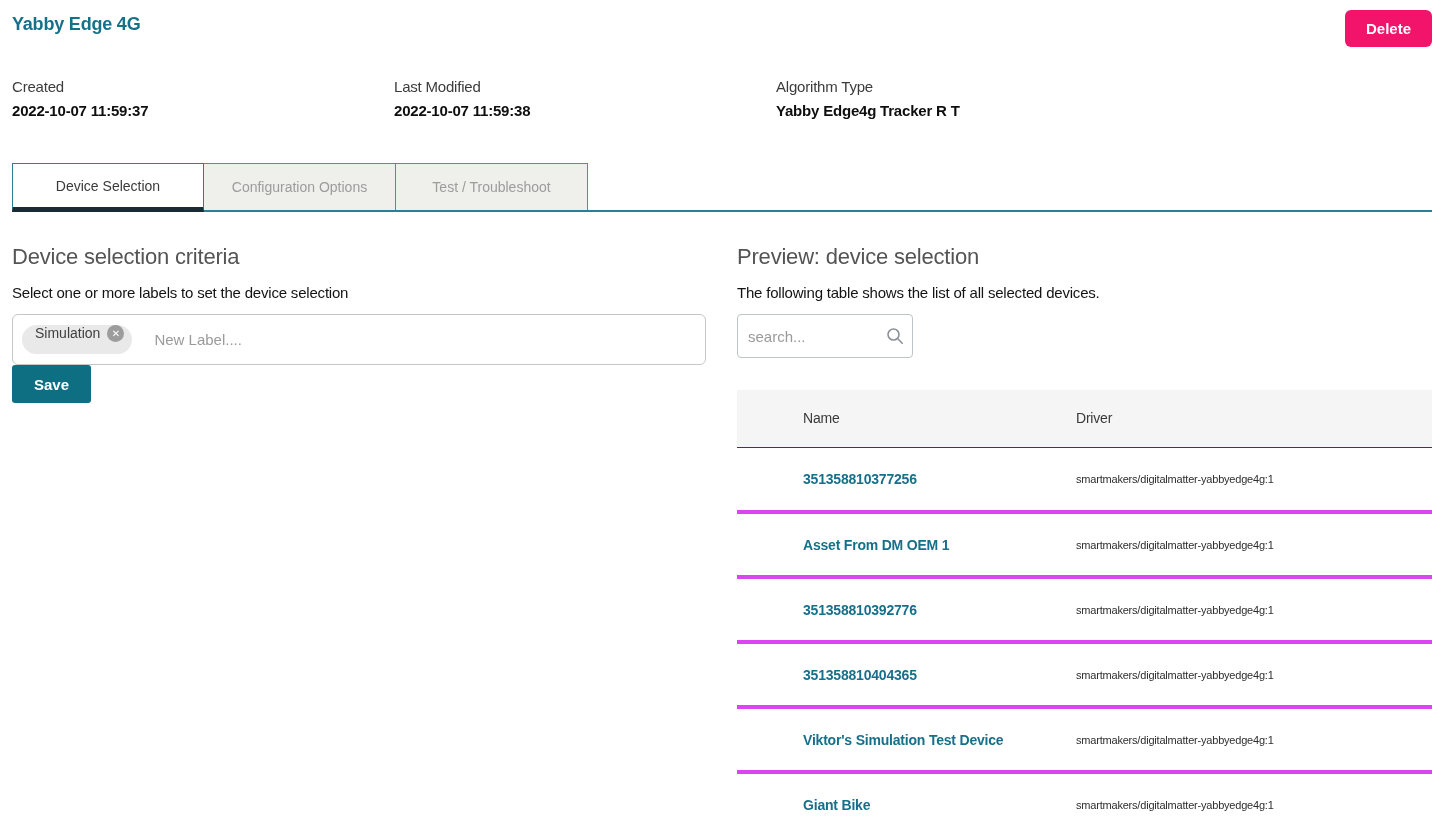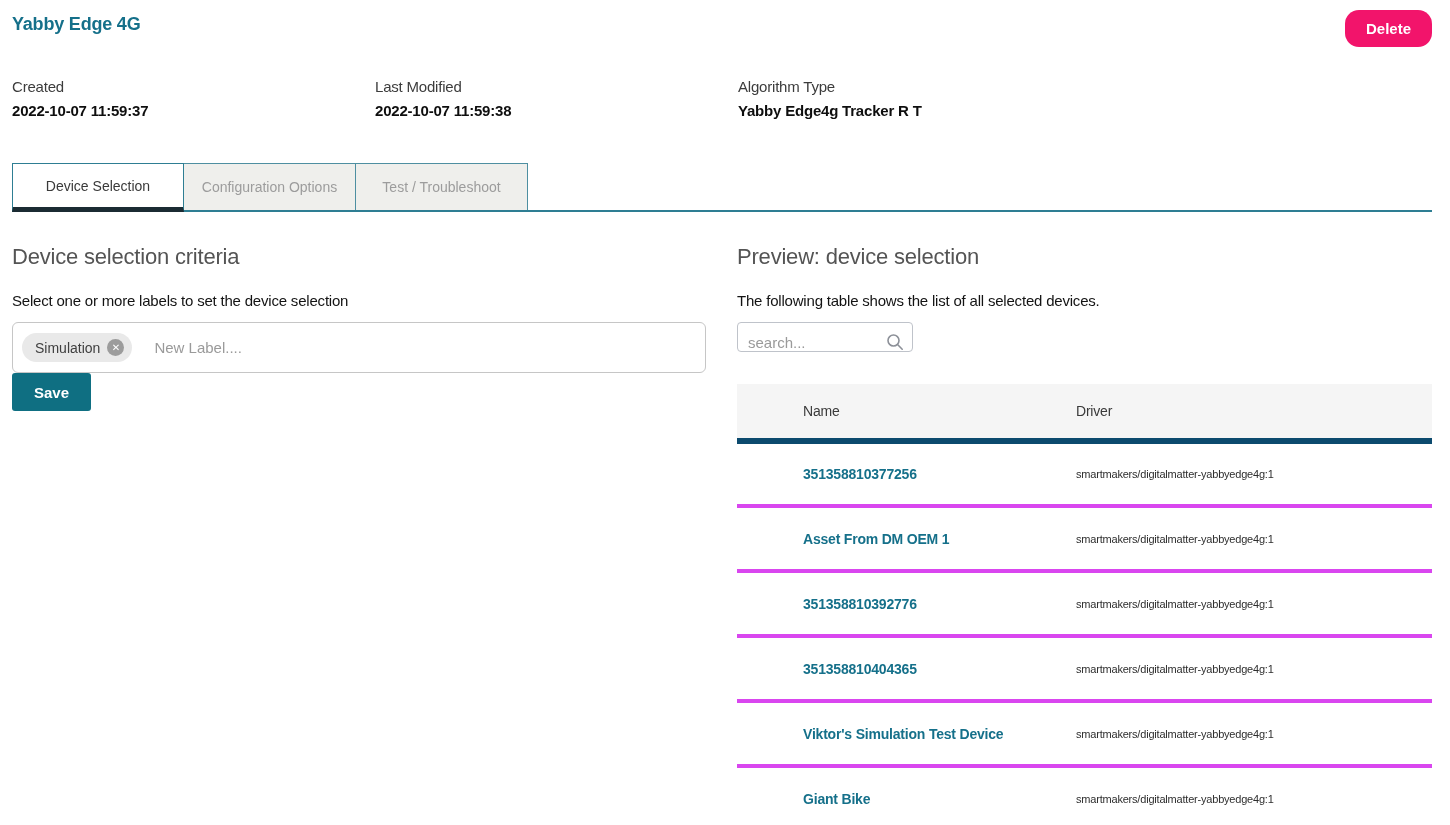--- a/index.html
+++ b/index.html
@@ -15,38 +15,38 @@
   .header {
     display: flex; justify-content: space-between; align-items: flex-start;
     padding-top: 10px;
     gap: 28px;
   }
   .page-title {
     font-size: 18px; font-weight: 700; color: #15708A;
     letter-spacing: -0.2px; padding-top: 4px;
   }
   .delete-btn {
-    background: #F2146B; color: #ffffff; border: none; border-radius: 14px;
+    background: #F2146B; color: #ffffff; border: none; border-radius: 6px;
     height: 37px; padding: 8px 21px; font-size: 15px; font-weight: 700;
     font-family: "Liberation Sans", sans-serif; cursor: pointer;
   }
 
   
-  .meta { display: flex; margin-top: 31px; }
+  .meta { display: flex; margin-top: 31px; gap: 19px; }
   .meta-block { width: 363px; }
   .meta-label { font-size: 15px; color: #3C3C3C; letter-spacing: -0.2px; }
   .meta-value { font-size: 15px; font-weight: 700; color: #0E0E0E; margin-top: 7px; letter-spacing: -0.2px; }
 
   
   .tabbar {
     display: flex; align-items: flex-end; margin-top: 44px;
     border-bottom: 2px solid #2E7E93;
   }
   .tab {
-    width: 172px; height: 47px;
+    width: 192px; height: 47px;
     display: flex; align-items: center; justify-content: center;
     font-size: 14px; cursor: pointer;
     background: #EFEFEC; color: #9C9C9C;
     border-top: 1px solid #4E8FA1;
     border-right: 1px solid #4E8FA1;
   }
   .tab:first-child { border-left: 1px solid #4E8FA1; }
   .tab.active {
     background: #ffffff; color: #3A3A3A;
     height: 49px; margin-bottom: -2px;
@@ -57,30 +57,30 @@
 
   
   .content { display: flex; gap: 31px; }
   .col-left { width: 694px; flex: none; }
   .col-right { flex: 1; min-width: 0; }
 
   .section-heading {
     margin-top: 32px; font-size: 22px; font-weight: 400;
     color: #545454; letter-spacing: -0.2px;
   }
-  .section-text { margin-top: 22px; font-size: 15px; color: #131313; letter-spacing: -0.2px; }
+  .section-text { margin-top: 14px; font-size: 15px; color: #131313; letter-spacing: -0.2px; }
 
   
   .labels-box {
     margin-top: 13px; height: 51px; width: 694px;
     border: 1px solid #C6C6C6; border-radius: 6px;
     display: flex; align-items: center; padding: 0 9px; background: #fff;
   }
   .chip {
-    display: inline-flex; align-items: center; gap: 7px;
+    display: inline-flex; gap: 7px;
     background: #E9E9E9; border-radius: 15px; height: 29px;
     padding: 0 8px 0 13px; font-size: 14px; color: #3F3F3F;
   }
   .chip-close {
     width: 17px; height: 17px; border-radius: 50%;
     background: #9C9C9C; color: #ffffff; font-size: 10px; line-height: 17px;
     text-align: center; cursor: pointer; user-select: none;
   }
   .new-label-input {
     flex: 1; border: none; outline: none; margin-left: 22px;
@@ -90,39 +90,39 @@
 
   .save-btn {
     background: #0F6F82; color: #fff; border: none;
     border-radius: 3px; height: 38px; padding: 0 22px;
     font-size: 15px; font-weight: 700; cursor: pointer;
     font-family: "Liberation Sans", sans-serif;
   }
 
   
   .search-box {
-    margin-top: 13px; width: 176px; height: 30px;
+    margin-top: 13px; width: 176px; height: 44px;
     border: 1px solid #BFC3CA; border-radius: 4px;
-    display: flex; align-items: flex-end; padding: 0 8px 0 10px; background: #fff;
+    display: flex; align-items: center; padding: 0 8px 0 10px; background: #fff;
   }
   .search-input {
     flex: 1; min-width: 0; border: none; outline: none; font-size: 15px;
     color: #333; font-family: "Liberation Sans", sans-serif;
   }
   .search-input::placeholder { color: #9A9A9A; }
   .search-icon { flex: none; display: flex; }
 
   
   .device-table { width: 100%; border-collapse: collapse; margin-top: 32px; }
   .device-table thead tr {
     background: #F5F5F5; height: 57px;
   }
   .device-table thead th {
     text-align: left; font-weight: 400; font-size: 14px; color: #3A3A3A;
-    border-bottom: 6px solid #0c4a6e; letter-spacing: -0.2px;
+    border-bottom: 1px solid #0c4a6e; letter-spacing: -0.2px;
   }
   .col-spacer { width: 66px; }
   .col-name { width: 273px; }
   .device-table tbody tr { height: 65px; border-bottom: 4px solid #d946ef; }
   .cell-name a {
     color: #15708A; font-weight: 700; font-size: 14px; text-decoration: none;
     letter-spacing: -0.2px; cursor: pointer;
   }
   .cell-driver { font-size: 11px; color: #2E2E2E; letter-spacing: -0.2px; }
 </style>

